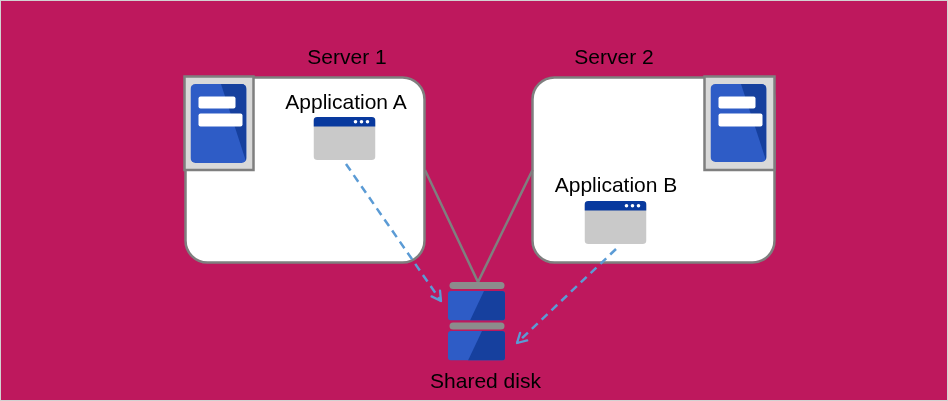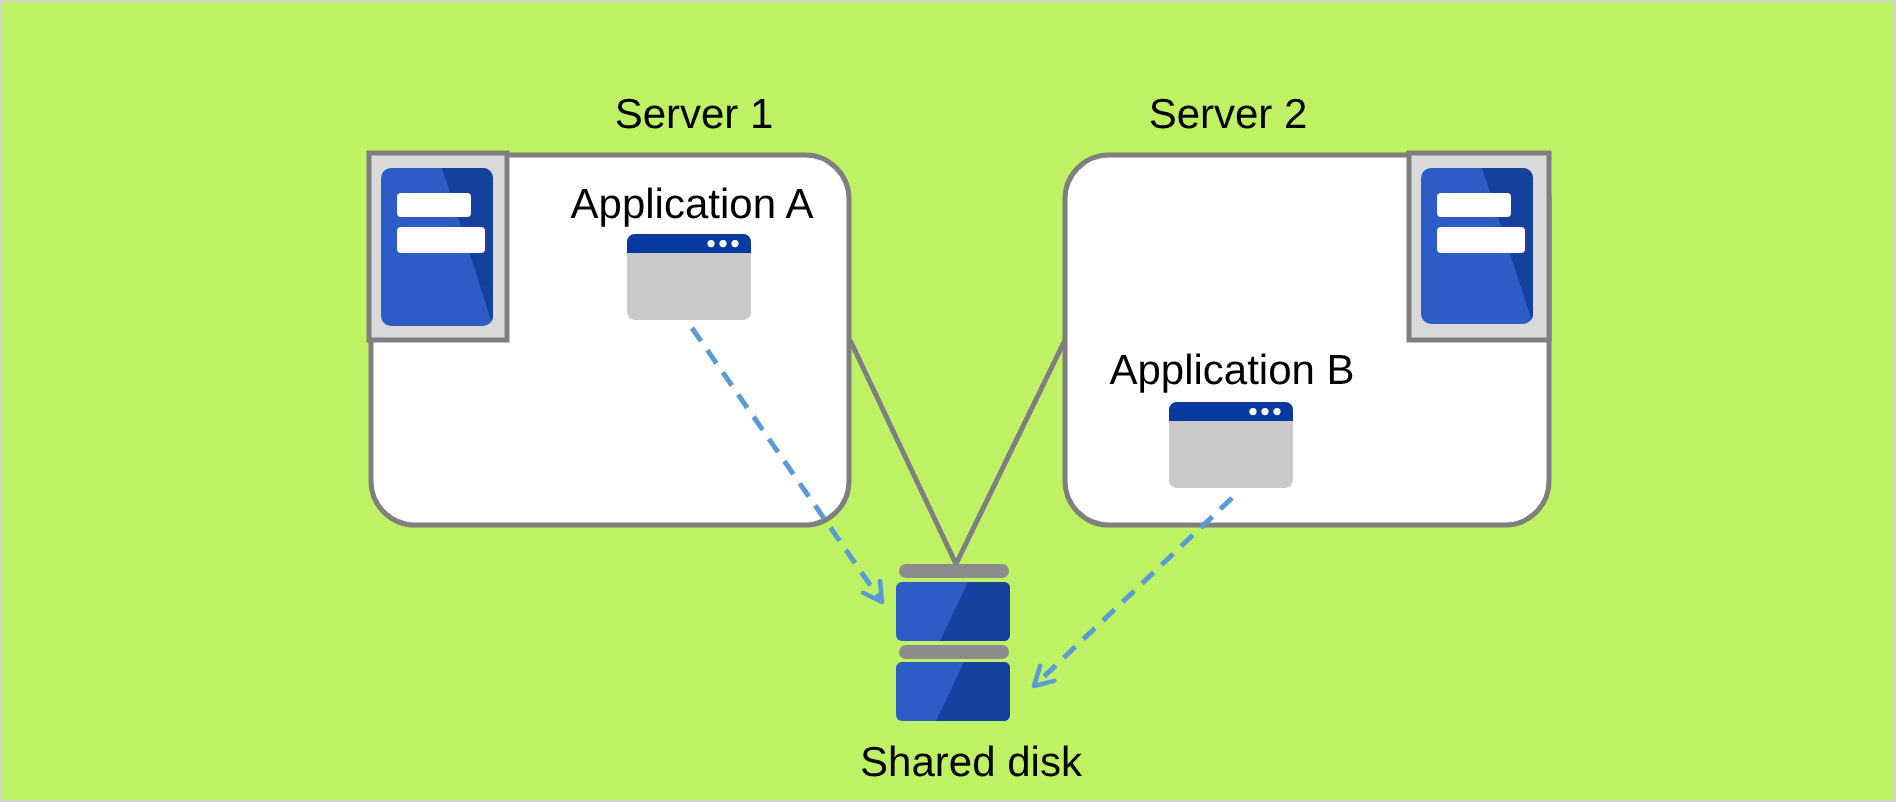--- a/index.html
+++ b/index.html
@@ -6,21 +6,21 @@
     margin: 0;
     padding: 0;
     background: #ffffff;
     font-family: "Liberation Sans", sans-serif;
   }
   .canvas {
     position: relative;
     width: 946px;
     height: 399px;
     border: 1px solid #d2d2d2;
-    background: #bef264;
+    background: #be185d;
     overflow: hidden;
   }
   svg { display: block; }
 
   .server-box   { fill: #ffffff; stroke: #7f7f7f; stroke-width: 2.5; }
   .gray-line    { fill: none;    stroke: #7f7f7f; stroke-width: 2.5; stroke-linejoin: miter; }
   .icon-frame   { fill: #d9d9d9; stroke: #7f7f7f; stroke-width: 2.5; }
   .blue-light   { fill: #2e5cc6; }
   .blue-dark    { fill: #16409e; }
   .white-fill   { fill: #ffffff; }

